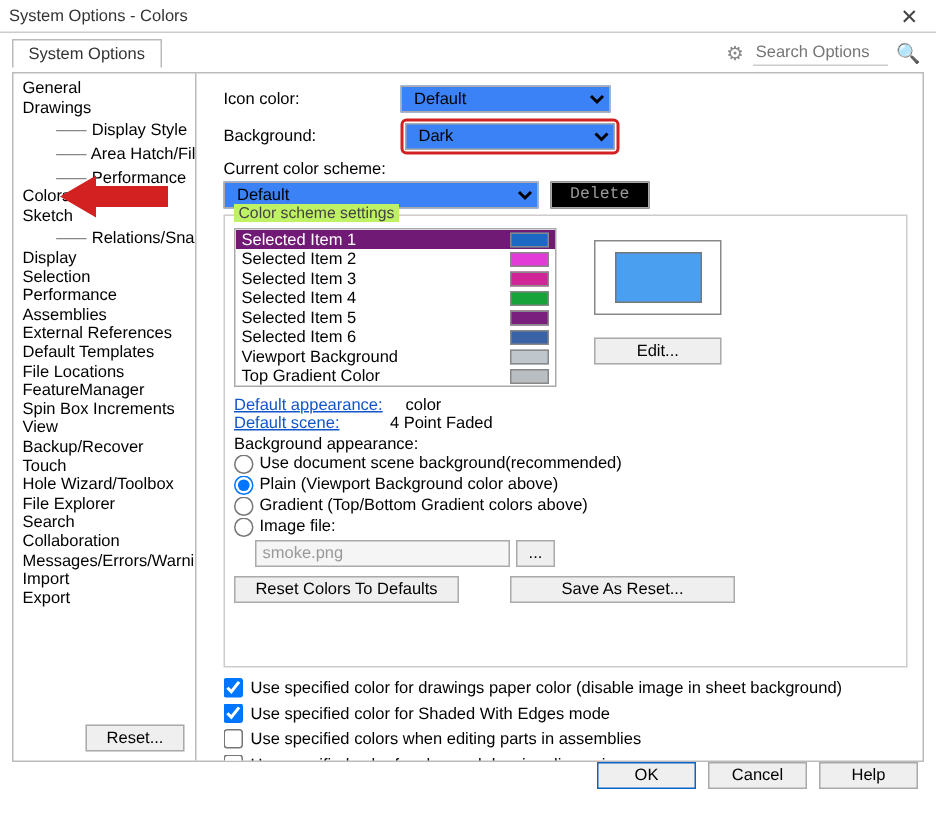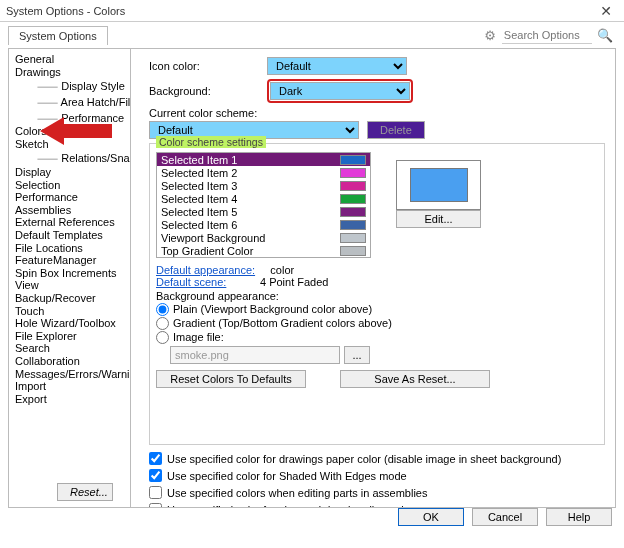--- a/index.html
+++ b/index.html
@@ -66,30 +66,30 @@
   }
   .right {
     flex: 1;
     padding: 8px 10px 4px 18px;
     position: relative;
     overflow: hidden;
   }
   .row { display: flex; align-items: center; margin-bottom: 4px; gap: 8px; }
   .row .lab { width: 110px; color: #000; }
   select, input[type="text"] {
-    font: inherit; border: 1px solid #aaa; background: #7dd3fc; padding: 1px 4px; height: 18px;
+    font: inherit; border: 1px solid #aaa; background: #3b82f6; padding: 1px 4px; height: 18px;
   }
   select { appearance: auto; }
   .sel-md { width: 140px; }
   .sel-lg { width: 210px; }
   .btn {
     font: inherit; border: 1px solid #aaa; background: #efefef;
     padding: 2px 12px; cursor: default;
   }
-  .btn.disabled { color: #999; background: #4c1d95; }
+  .btn.disabled { color: #999; background: #000000; font-family: Liberation Mono, monospace; }
   .highlight-box {
     border: 2px solid #d32020;
     border-radius: 4px;
     padding: 1px;
     display: inline-block;
   }
   .groupbox {
     border: 1px solid #ccc;
     margin-top: 2px;
     position: relative;
@@ -110,21 +110,21 @@
   .swatch { width: 26px; height: 10px; border: 1px solid #888; }
   .preview {
     position: absolute; left: 246px; top: 8px;
     width: 85px;
   }
   .preview .box {
     width: 85px; height: 50px; border: 1px solid #888;
     display:flex; align-items:center; justify-content:center;
   }
   .preview .innerbox { width: 58px; height: 34px; background: #4a9ff0; border:1px solid #777;}
-  .preview .editbtn { margin-top: 0; width: 85px; }
+  .preview .editbtn { margin-top: 15px; width: 85px; }
   .links { margin: 4px 0 2px 6px; }
   .links a { color: #1155cc; text-decoration: underline; }
   .radio-row { display: flex; align-items: center; padding: 0 0 0 6px; height: 14px; }
   .radio-row input { margin: 0 4px 0 0; }
   .imgfile-row { display:flex; align-items:center; margin: 2px 0 6px 20px; gap:4px;}
   .imgfile-row input { width: 170px; color:#999; background:#f5f5f5;}
   .imgfile-row .dots { width:26px; height:18px; text-align:center; padding:0;}
   .wide-btn-row { display:flex; gap: 34px; margin: 4px 0 6px 6px; }
   .wide-btn-row .btn { width: 150px; }
   .check-row { display:flex; align-items:center; margin: 2px 0; padding-left:0; height:15px;}
@@ -259,20 +259,24 @@
         </div>
       </div>
 
       <div class="links">
         <div><a href="#">Default appearance:</a>&nbsp;&nbsp;&nbsp;&nbsp;&nbsp;<span>color</span></div>
         <div><a href="#">Default scene:</a>&nbsp;&nbsp;&nbsp;&nbsp;&nbsp;&nbsp;&nbsp;&nbsp;&nbsp;&nbsp;&nbsp;<span>4 Point Faded</span></div>
       </div>
 
       <div style="padding-left:6px; margin-top:1px;">Background appearance:</div>
       <div class="radio-row">
+          <input type="radio" name="bg" style="">
+          <span>Use document scene background(recommended)</span>
+        </div>
+      <div class="radio-row">
           <input type="radio" name="bg" checked="" style="">
           <span>Plain (Viewport Background color above)</span>
         </div>
       <div class="radio-row">
           <input type="radio" name="bg" style="">
           <span>Gradient (Top/Bottom Gradient colors above)</span>
         </div>
       <div class="radio-row">
           <input type="radio" name="bg" style="">
           <span>Image file:</span>
@@ -303,21 +307,21 @@
         </div>
       <div class="check-row">
           <input type="checkbox" style="">
           <span>Use specified color for changed drawing dimensions on open</span>
         </div>
 
     </div>
   </div>
 
   <div class="reset-row">
-    <button class="btn" style="width:56px;font-style:italic;">Reset...</button>
+    <button class="btn" style="width:66px;">Reset...</button>
   </div>
 </div>
 
 <div class="footer">
   <button class="btn primary">OK</button>
   <button class="btn">Cancel</button>
   <button class="btn">Help</button>
 </div>
 
 <svg class="arrow" width="78" height="36">

